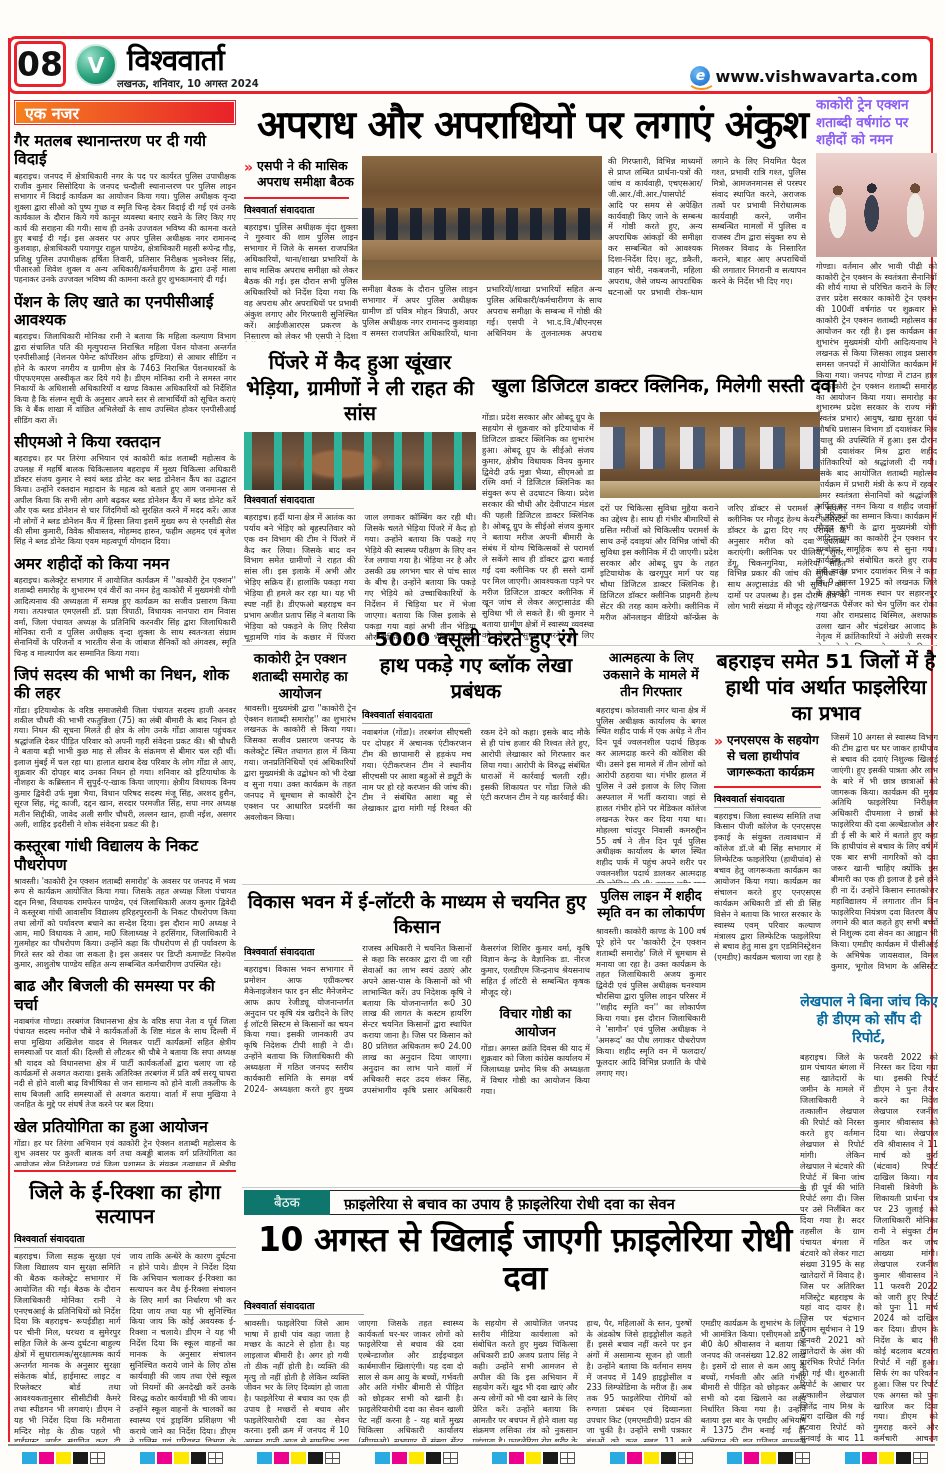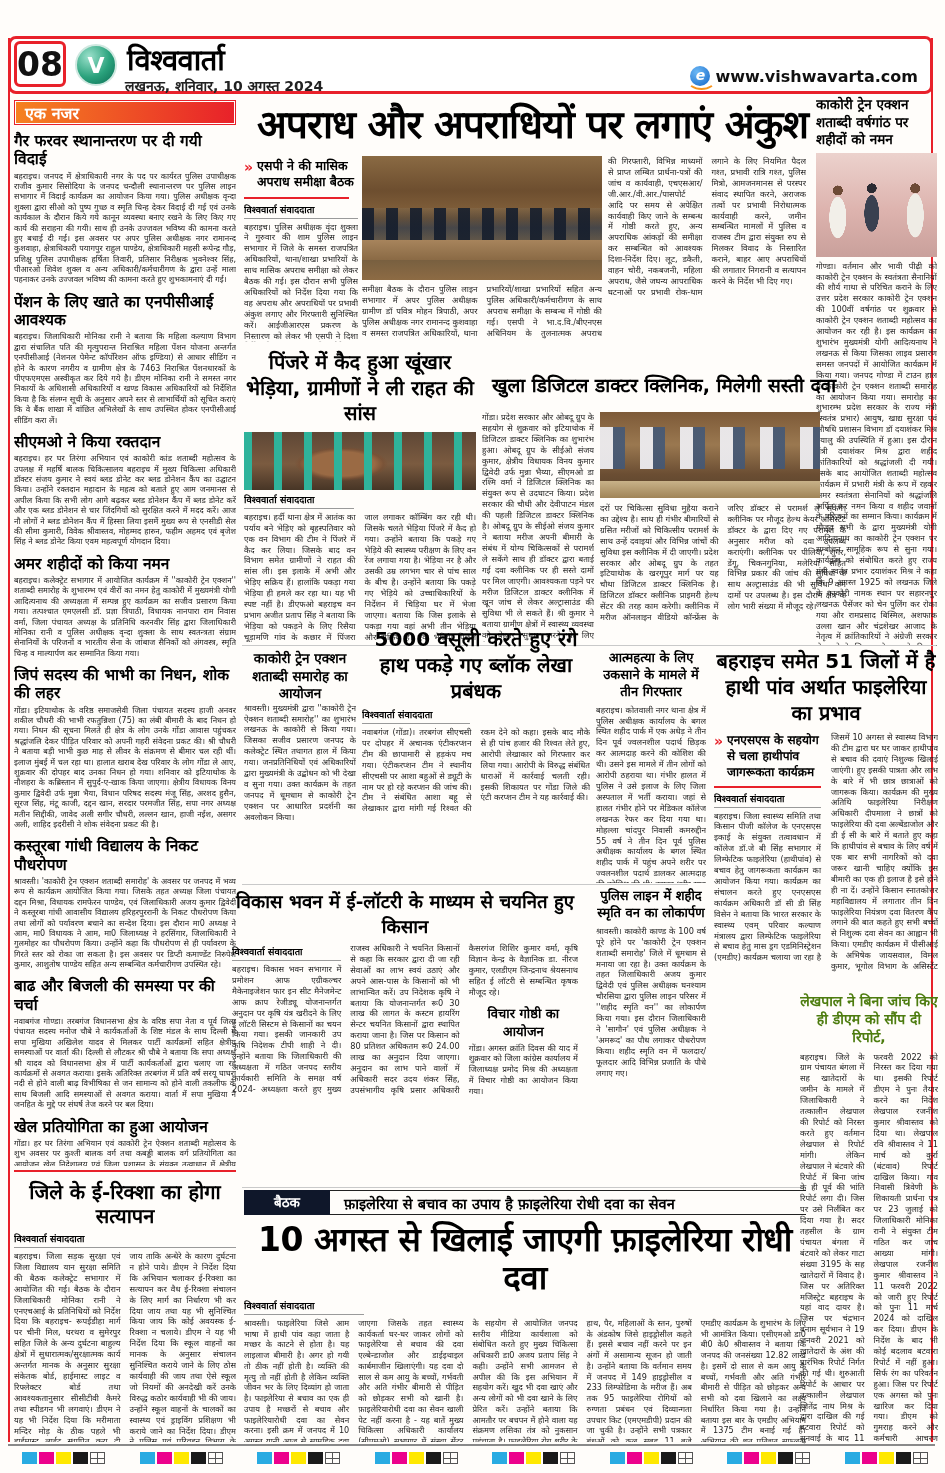--- a/index.html
+++ b/index.html
@@ -12,21 +12,21 @@
 
   
   .frame { left:8px; top:38px; width:925px; height:1404px; border-left:2px solid #e8212a; border-right:2px solid #e8212a; }
   .masthead { left:8px; top:36px; width:925px; height:58px; border:3px solid #e8212a; border-radius:8px; background:#fff; z-index:5; }
   .pagenum { position:absolute; left:3px; top:2px; width:52px; height:46px; border:3px solid #e8212a; border-radius:6px;
              font-size:33px; font-weight:800; text-align:center; line-height:42px; color:#111; }
   .logo { position:absolute; left:64px; top:5px; width:42px; height:42px; border-radius:50%;
           background:radial-gradient(circle at 32% 28%, #9be0cb, #2aa27c 55%, #0b6b52); border:2px solid #cfe8e0;
           color:#fff; font-weight:800; font-size:22px; text-align:center; line-height:40px; }
   .paper-name { position:absolute; left:116px; top:0px; font-size:29px; font-weight:800; color:#000; letter-spacing:-0.5px; }
-  .edition-line { position:absolute; left:114px; top:37px; font-size:14px; font-weight:700; color:#222; }
+  .edition-line { position:absolute; left:106px; top:37px; font-size:10px; font-weight:700; color:#222; }
   .section-title { position:absolute; left:295px; top:9px; width:350px; text-align:center; font-size:23px; font-weight:800; color:#000; }
   .website-wrap { position:absolute; right:12px; top:27px; display:flex; align-items:center; gap:5px; font-size:16px; font-weight:800; color:#111; }
   .e-icon { position:relative; display:inline-block; width:20px; height:20px; border-radius:50%;
             background:radial-gradient(circle at 35% 30%, #6cb8f5, #1266c8); color:#fff; font-weight:800;
             font-size:14px; text-align:center; line-height:19px; font-style:italic; }
   .e-icon::after { content:""; position:absolute; left:-3px; top:4px; width:25px; height:16px;
                    border:2px solid transparent; border-bottom-color:#f7941d; border-radius:50%; }
 
   
   .byline { font-weight:700; font-size:9.5px; color:#000; border-bottom:1.5px solid #9a9a9a; padding-bottom:2px; margin:2px 0 3px; }
@@ -57,21 +57,21 @@
   .photo-meeting { left:362px; top:156px; width:240px; height:124px;
     background:linear-gradient(180deg,#8a6a43 0%,#6d4e2f 28%,#7d5c38 42%,#55412e 50%,#2f3440 58%,#6e5a3e 76%,#8d6b44 100%); }
   .photo-meeting .people { position:absolute; left:0; right:0; top:42%; height:26%;
     background:repeating-linear-gradient(90deg, rgba(24,32,46,.92) 0 12px, rgba(140,125,100,.25) 12px 24px); }
   .photo-meeting .table { position:absolute; left:0; right:0; top:68%; height:16%; background:linear-gradient(#a7845c,#8a6a45); }
   .lead-underphoto { left:362px; top:284px; width:240px; height:57px; }
   .lead-rightcols { left:608px; top:156px; width:198px; height:186px; }
 
   
   .kakori { left:816px; top:96px; width:121px; height:550px; overflow:hidden; }
-  .kakori h3 { font-size:13.5px; line-height:1.3; font-weight:800; color:#000000; margin-bottom:4px; }
+  .kakori h3 { font-size:13.5px; line-height:1.3; font-weight:800; color:#8b5cf6; margin-bottom:4px; }
   .photo-kakori { width:121px; height:104px; margin-bottom:4px;
     background:linear-gradient(180deg,#ecd2cd 0%,#ddb3ae 55%,#c9a09b 100%); position:relative; }
   .photo-kakori .figs { position:absolute; inset:0;
     background:
       radial-gradient(ellipse 14px 34px at 18% 62%, #f2efe9 0 60%, transparent 62%),
       radial-gradient(ellipse 12px 30px at 46% 58%, #3a4050 0 60%, transparent 62%),
       radial-gradient(ellipse 14px 36px at 82% 60%, #efece5 0 60%, transparent 62%),
       radial-gradient(circle 5px at 18% 36%, #6d4a36 0 98%, transparent 100%),
       radial-gradient(circle 5px at 46% 34%, #2b2b33 0 98%, transparent 100%),
       radial-gradient(circle 5px at 82% 34%, #6d4a36 0 98%, transparent 100%); }
@@ -102,34 +102,34 @@
   .suicide { left:596px; top:650px; width:110px; height:236px; overflow:hidden; }
   .suicide h3, .memorial h3 { font-size:13px; line-height:1.3; text-align:center; font-weight:800; margin-bottom:4px; color:#000; }
   .memorial { left:596px; top:888px; width:110px; height:298px; overflow:hidden; }
   .filaria51 { left:714px; top:648px; width:224px; height:342px; overflow:hidden; }
   .filaria51 h2 { font-size:20px; line-height:1.3; text-align:center; font-weight:800; color:#000; margin-bottom:6px; }
   .filaria51 .content { column-count:2; column-gap:10px; height:240px; overflow:hidden; }
   .quote-sub { font-weight:700; font-size:12px; line-height:1.35; color:#000; display:flex; gap:4px; }
   .quote-rule { height:2px; background:#e8212a; margin:5px 0 4px; }
 
   
-  .elottery { left:232px; top:888px; width:346px; height:298px; overflow:hidden; }
+  .elottery { left:244px; top:888px; width:346px; height:298px; overflow:hidden; }
   .elottery h2 { font-size:18.5px; text-align:center; font-weight:800; color:#000; margin-bottom:5px; }
   .elottery h4 { font-size:13px; text-align:center; font-weight:800; margin:6px 0 3px; color:#000; }
   .elottery .cols3 { height:250px; }
 
   
   .lekhpal { left:800px; top:992px; width:138px; height:452px; overflow:hidden; }
-  .lekhpal h3 { font-size:14px; line-height:1.3; text-align:center; font-weight:800; margin-bottom:5px; color:#4d7c0f; }
+  .lekhpal h3 { font-size:14px; line-height:1.3; text-align:center; font-weight:800; margin-bottom:5px; color:#0369a1; }
   .lekhpal .cols2 { height:398px; }
 
   
   .mda { left:244px; top:1190px; width:562px; height:252px; overflow:hidden; }
   .kick-row { display:flex; align-items:stretch; height:25px; }
-  .kick-label { width:86px; background:#0f172a; color:#fff; font-size:13.5px; font-weight:700; text-align:center; line-height:25px; }
+  .kick-label { width:86px; background:#0f766e; color:#fff; font-size:13.5px; font-weight:400; text-align:center; line-height:25px; }
   .kick-text { flex:1; font-size:14.5px; font-weight:700; padding:2px 0 0 14px; border-top:1.5px solid #222; border-bottom:1.5px solid #222; color:#000; }
   .mda h1 { font-size:33px; text-align:center; font-weight:800; line-height:1.15; margin:6px 0 2px; color:#000; letter-spacing:-0.5px; }
   .mda .byline { width:120px; }
   .mda .cols5 { height:144px; font-size:8.1px; }
 
   
   .bottom-rule { left:8px; top:1444px; width:927px; height:2px; background:#8a8a8a; }
   .colorbars { left:22px; top:1452px; width:906px; display:flex; justify-content:space-between; }
   .cb-group { display:flex; gap:2px; align-items:center; }
   .cb { width:15px; height:12px; display:inline-block; }
@@ -150,21 +150,21 @@
     <div class="edition-line">लखनऊ,  शनिवार, 10 अगस्त 2024</div>
     <div class="website-wrap">
       <span class="e-icon">e</span>
       <span>www.vishwavarta.com</span>
     </div>
   </div>
 
   <div class="abs left-rail">
     <div class="og-header">एक नजर</div>
     <div class="og-art">
-      <h3>गैर फरवर स्थानान्तरण पर दी गयी विदाई</h3>
+      <h3>गैर मतलब स्थानान्तरण पर दी गयी विदाई</h3>
       <p>बहराइच। जनपद में क्षेत्राधिकारी नगर के पद पर कार्यरत पुलिस उपाधीक्षक राजीव कुमार सिसोदिया के जनपद चन्दौली स्थानान्तरण पर पुलिस लाइन सभागार में विदाई कार्यक्रम का आयोजन किया गया। पुलिस अधीक्षक वृन्दा शुक्ला द्वारा सीओ को पुष्प गुच्छ व स्मृति चिन्ह देकर विदाई दी गई एवं उनके कार्यकाल के दौरान किये गये कानून व्यवस्था बनाए रखने के लिए किए गए कार्य की सराहना की गयी। साथ ही उनके उज्जवल भविष्य की कामना करते हुए बधाई दी गई। इस अवसर पर अपर पुलिस अधीक्षक नगर रामानन्द कुशवाहा, क्षेत्राधिकारी पयागपुर राहुल पाण्डेय, क्षेत्राधिकारी महसी रूपेन्द्र गौड़, प्रशिक्षु पुलिस उपाधीक्षक हर्षिता तिवारी, प्रतिसार निरीक्षक भुवनेश्वर सिंह, पीआरओ शिवेश शुक्ल व अन्य अधिकारी/कर्मचारीगण के द्वारा उन्हें माला पहनाकर उनके उज्जवल भविष्य की कामना करते हुए शुभकामनाएं दी गई।</p>
     </div>
     <div class="og-art">
       <h3>पेंशन के लिए खाते का एनपीसीआई आवश्यक</h3>
       <p>बहराइच। जिलाधिकारी मोनिका रानी ने बताया कि महिला कल्याण विभाग द्वारा संचालित पति की मृत्युपरान्त निराश्रित महिला पेंशन योजना अन्तर्गत एनपीसीआई (नेशनल पेमेन्ट कॉर्पोरेशन ऑफ इण्डिया) से आधार सीडिंग न होने के कारण नगरीय व ग्रामीण क्षेत्र के 7463 निराश्रित पेंशनधारकों के पीएफएमएस अस्वीकृत कर दिये गये है। डीएम मोनिका रानी ने समस्त नगर निकायों के अधिशासी अधिकारियों व खण्ड विकास अधिकारियों को निर्देशित किया है कि संलग्न सूची के अनुसार अपने स्तर से लाभार्थियों को सूचित कराएं कि वे बैंक शाखा में वांछित अभिलेखों के साथ उपस्थित होकर एनपीसीआई सीडिंग करा लें।</p>
     </div>
     <div class="og-art">
       <h3>सीएमओ ने किया रक्तदान</h3>
       <p>बहराइच। हर घर तिरंगा अभियान एवं काकोरी कांड शताब्दी महोत्सव के उपलक्ष में महर्षि बालक चिकित्सालय बहराइच में मुख्य चिकित्सा अधिकारी डॉक्टर संजय कुमार ने स्वयं ब्लड डोनेट कर ब्लड डोनेशन कैंप का उद्घाटन किया। उन्होंने रक्तदान महादान के महत्व को बताते हुए आम जनमानस से अपील किया कि सभी लोग आगे बढ़कर ब्लड डोनेशन कैंप में ब्लड डोनेट करें और एक ब्लड डोनेशन से चार जिंदगियों को सुरक्षित करने में मदद करें। आज नौ लोगों ने ब्लड डोनेशन कैंप में हिस्सा लिया इसमें मुख्य रूप से एनसीडी सेल की सीमा कुमारी, विवेक श्रीवास्तव, मोहम्मद हारुन, फहीम अहमद एवं बृजेश सिंह ने ब्लड डोनेट किया एवम महत्वपूर्ण योगदान दिया।</p>
     </div>

